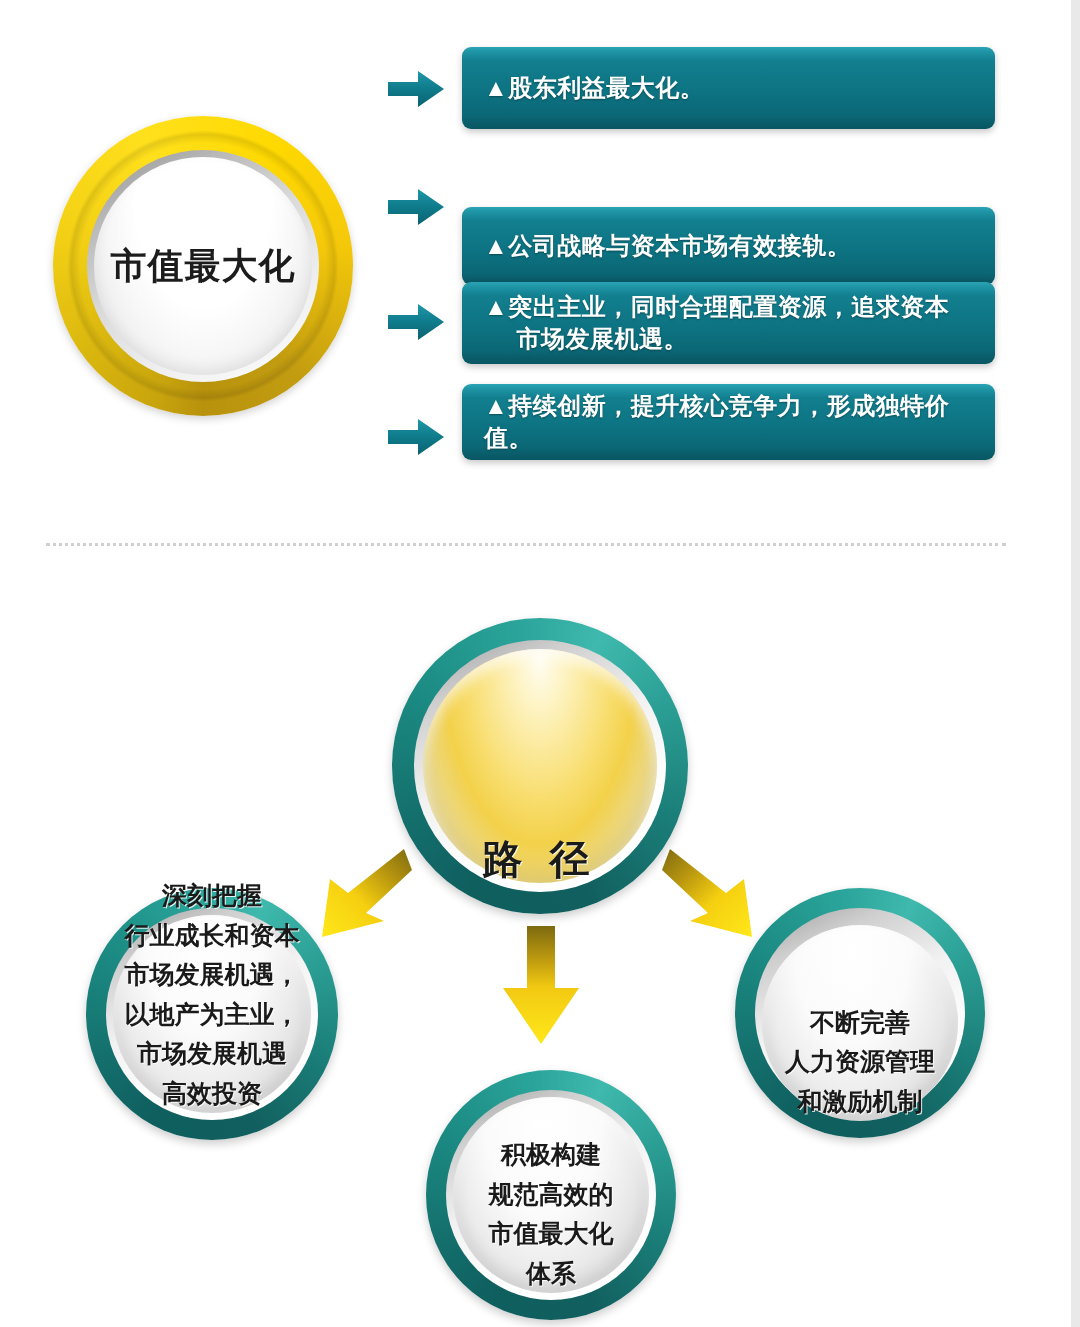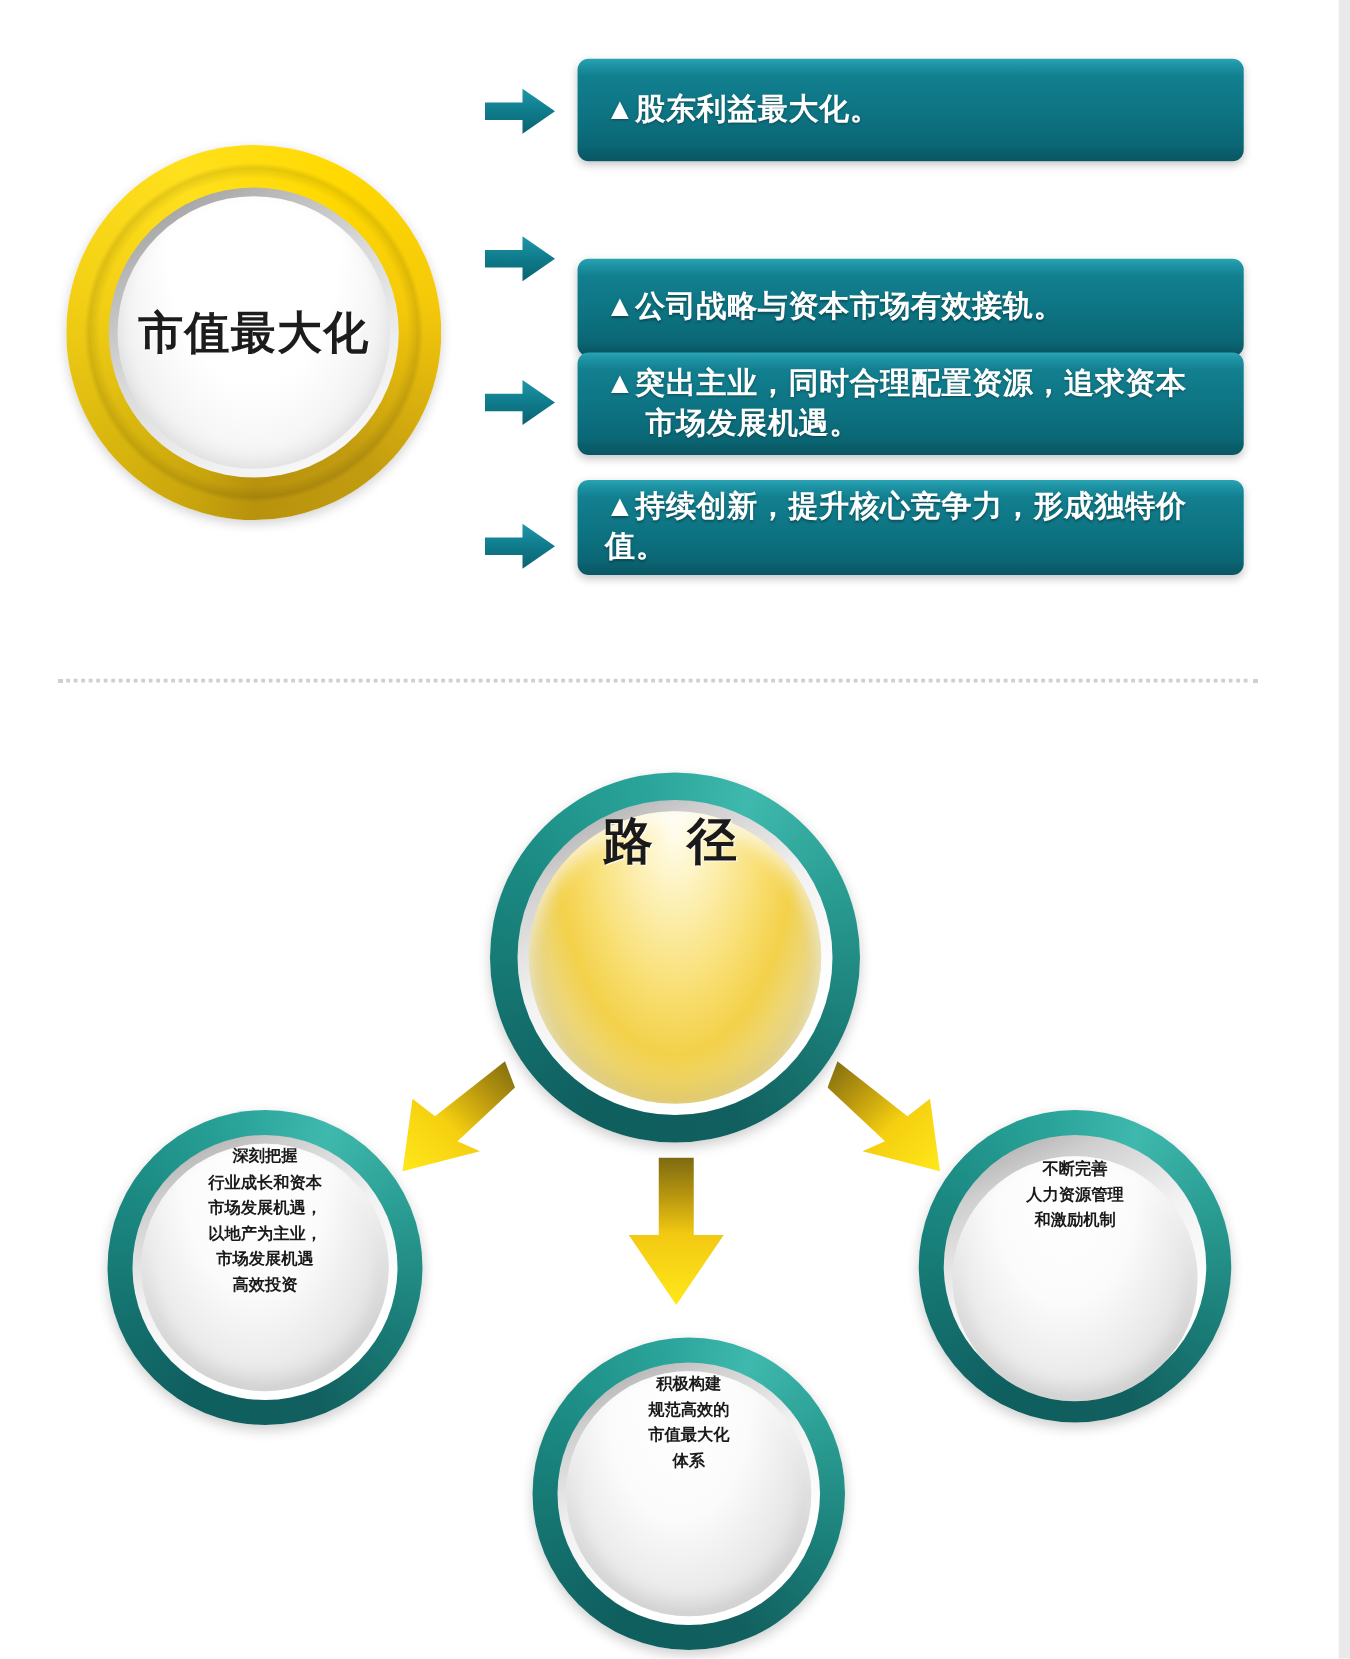--- a/index.html
+++ b/index.html
@@ -183,35 +183,35 @@
   }
   .teal-circle .rim {
     position: absolute;
     border-radius: 50%;
     background: linear-gradient(155deg, #9a9a9a 0%, #cfcfcf 20%, #f2f2f2 45%, #ffffff 72%, #ffffff 100%);
   }
   .teal-circle .face {
     position: absolute;
     border-radius: 50%;
     display: flex;
-    align-items: flex-start;
+    align-items: flex-end;
     justify-content: center;
     text-align: center;
   }
   .face.silver {
     background: radial-gradient(ellipse at 46% 14%, #ffffff 0%, #fbfbfb 38%, #ebebeb 62%, #d8d8d8 86%, #cbcbcb 100%);
     box-shadow: inset 0 -8px 16px rgba(0,0,0,0.10), inset 0 6px 12px rgba(255,255,255,0.8);
   }
   .face.gold {
     background:
       radial-gradient(ellipse at 50% 6%, #fffdf0 0%, #fdf1b9 18%, #f8dd6d 44%, #f3d14a 58%, #ead98e 76%, #f2eed4 92%, #fbfaf2 100%);
     box-shadow: inset 0 -10px 18px rgba(120,100,20,0.12), inset 0 8px 14px rgba(255,255,255,0.75);
   }
   .circle-text {
-    font-size: 13px;
+    font-size: 25px;
     font-weight: bold;
     color: #1a1a1a;
     line-height: 1.58;
     text-shadow: 1px 1px 0 rgba(255,255,255,0.85);
     padding: 0 8px;
   }
   .circle-text.big {
     font-size: 40px;
     letter-spacing: 8px;
     line-height: 1.2;

